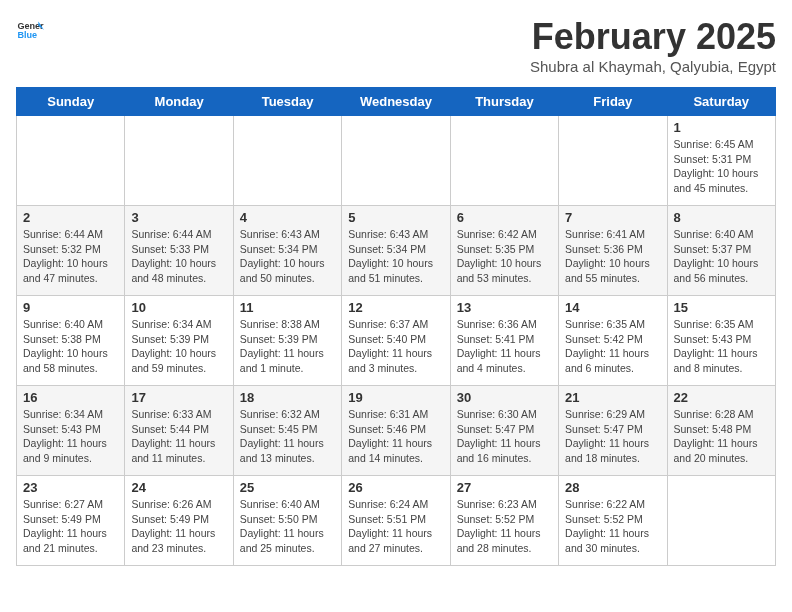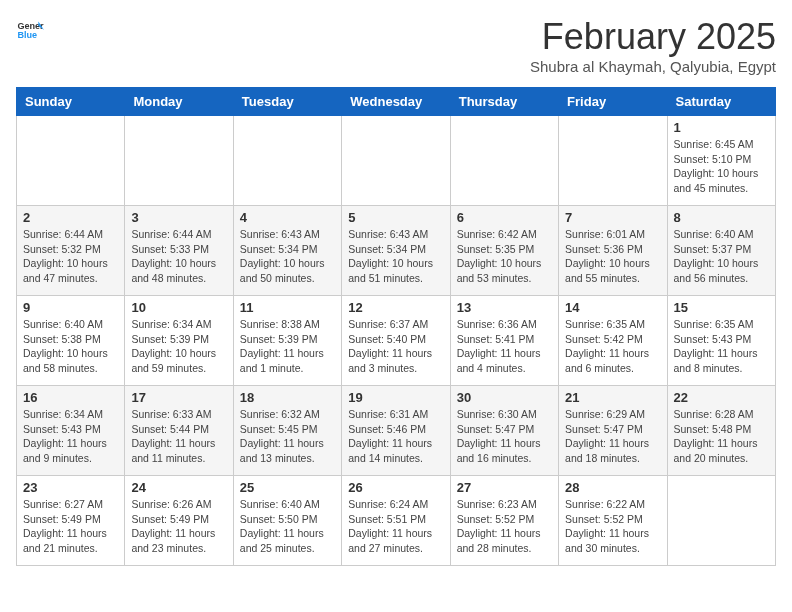--- a/index.html
+++ b/index.html
@@ -23,21 +23,21 @@
     }
     .logo-icon {
       width: 28px;
       height: 28px;
     }
     .title-area {
       text-align: right;
     }
     .calendar-title {
       font-size: 36px;
-      font-weight: normal;
+      font-weight: bold;
       color: #333;
     }
     .calendar-subtitle {
       font-size: 15px;
       color: #555;
       margin-left: 36px;
     }
     .calendar-table {
       width: 100%;
       border-collapse: collapse;
@@ -77,20 +77,21 @@
     }
     tr:nth-child(even) td {
       background-color: #f5f5f5;
     }
     tr:nth-child(odd) td {
       background-color: #ffffff;
     }
     
     .calendar-table thead tr th {
       background-color: #1565C0 !important;
+      text-align: center;
     }
   </style>
 </head>
 <body>
 
 <div class="header-area">
   <div class="logo">
     <svg class="logo-icon" viewBox="0 0 40 40">
       <text x="2" y="18" font-size="13" font-weight="bold" fill="#333" font-family="Arial">General</text>
       <text x="2" y="32" font-size="13" font-weight="bold" fill="#2196F3" font-family="Arial">Blue</text>
@@ -119,21 +120,21 @@
   <tr>
         <td class="empty-cell"></td>
         <td class="empty-cell"></td>
         <td class="empty-cell"></td>
         <td class="empty-cell"></td>
         <td class="empty-cell"></td>
         <td class="empty-cell"></td>
         <td>
           <span class="day-number">1</span>
           <div class="day-info">Sunrise: 6:45 AM
-Sunset: 5:10 PM
+Sunset: 5:31 PM
 Daylight: 10 hours and 45 minutes.</div>
         </td>
       </tr>
       <tr>
         <td>
           <span class="day-number">2</span>
           <div class="day-info">Sunrise: 6:44 AM
 Sunset: 5:32 PM
 Daylight: 10 hours and 47 minutes.</div>
         </td>
@@ -156,21 +157,21 @@
 Daylight: 10 hours and 51 minutes.</div>
         </td>
         <td>
           <span class="day-number">6</span>
           <div class="day-info">Sunrise: 6:42 AM
 Sunset: 5:35 PM
 Daylight: 10 hours and 53 minutes.</div>
         </td>
         <td>
           <span class="day-number">7</span>
-          <div class="day-info">Sunrise: 6:01 AM
+          <div class="day-info">Sunrise: 6:41 AM
 Sunset: 5:36 PM
 Daylight: 10 hours and 55 minutes.</div>
         </td>
         <td>
           <span class="day-number">8</span>
           <div class="day-info">Sunrise: 6:40 AM
 Sunset: 5:37 PM
 Daylight: 10 hours and 56 minutes.</div>
         </td>
       </tr>

